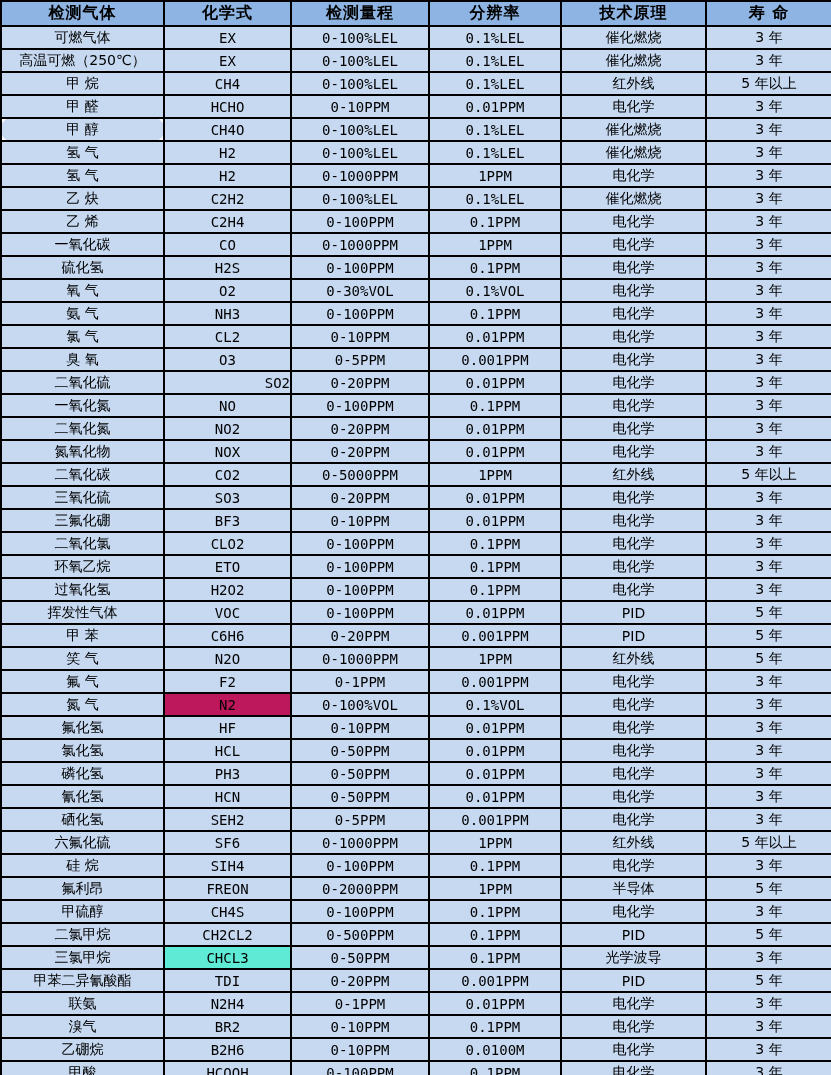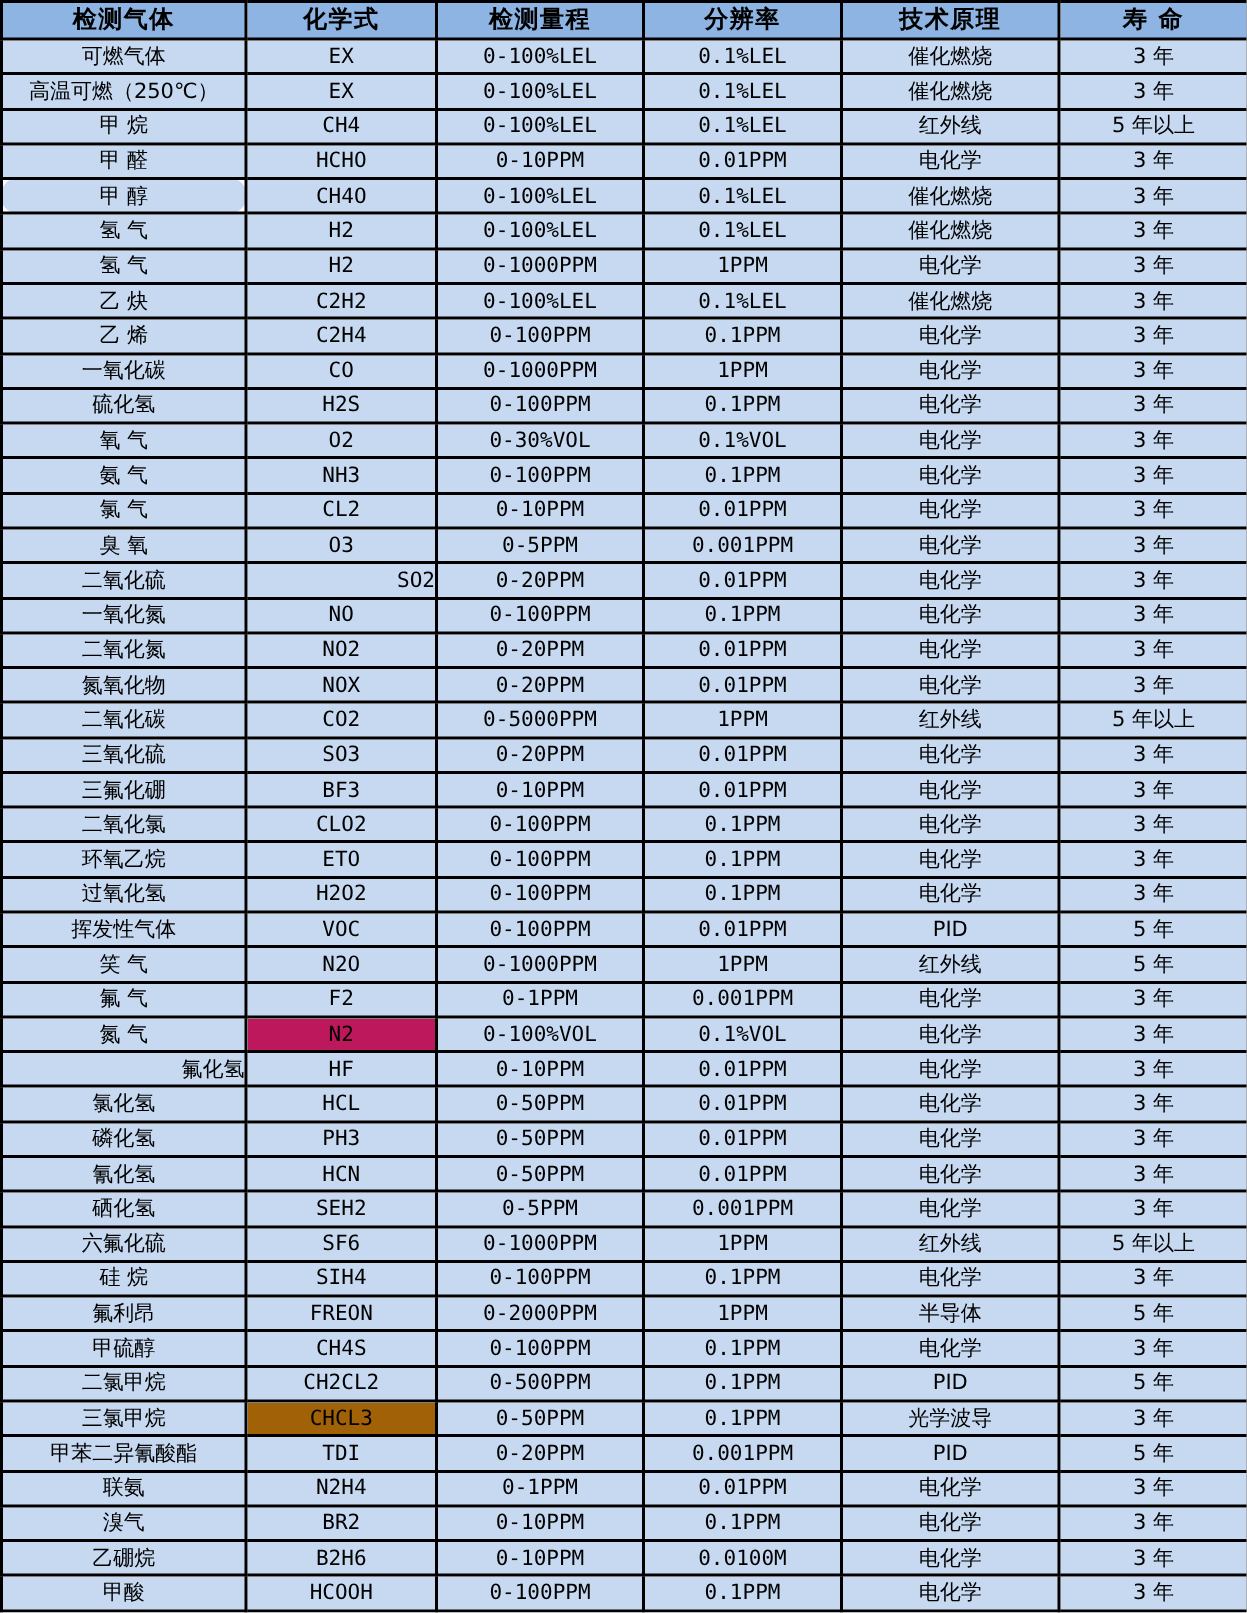--- a/index.html
+++ b/index.html
@@ -270,20 +270,28 @@
       </tr>
       <tr>
         <td style="background: rgb(198, 217, 241);">挥发性气体</td>
         <td class="latin" style="background: rgb(198, 217, 241);">VOC</td>
         <td class="latin" style="background: rgb(198, 217, 241);">0-100PPM</td>
         <td class="latin" style="background: rgb(198, 217, 241);">0.01PPM</td>
         <td style="background: rgb(198, 217, 241);">PID</td>
         <td style="background: rgb(198, 217, 241);">5 年</td>
       </tr>
       <tr>
+        <td style="background: rgb(198, 217, 241);">甲 苯</td>
+        <td class="latin" style="background: rgb(198, 217, 241);">C6H6</td>
+        <td class="latin" style="background: rgb(198, 217, 241);">0-20PPM</td>
+        <td class="latin" style="background: rgb(198, 217, 241);">0.001PPM</td>
+        <td style="background: rgb(198, 217, 241);">PID</td>
+        <td style="background: rgb(198, 217, 241);">5 年</td>
+      </tr>
+      <tr>
         <td style="background: rgb(198, 217, 241);">笑 气</td>
         <td class="latin" style="background: rgb(198, 217, 241);">N2O</td>
         <td class="latin" style="background: rgb(198, 217, 241);">0-1000PPM</td>
         <td class="latin" style="background: rgb(198, 217, 241);">1PPM</td>
         <td style="background: rgb(198, 217, 241);">红外线</td>
         <td style="background: rgb(198, 217, 241);">5 年</td>
       </tr>
       <tr>
         <td style="background: rgb(198, 217, 241);">氟 气</td>
         <td class="latin" style="background: rgb(198, 217, 241);">F2</td>
@@ -294,21 +302,21 @@
       </tr>
       <tr>
         <td style="background: rgb(198, 217, 241);">氮 气</td>
         <td class="latin" style="background: #be185d;">N2</td>
         <td class="latin" style="background: rgb(198, 217, 241);">0-100%VOL</td>
         <td class="latin" style="background: rgb(198, 217, 241);">0.1%VOL</td>
         <td style="background: rgb(198, 217, 241);">电化学</td>
         <td style="background: rgb(198, 217, 241);">3 年</td>
       </tr>
       <tr>
-        <td style="background: rgb(198, 217, 241); text-align: right;">氟化氢</td>
+        <td style="background: rgb(198, 217, 241);">氟化氢</td>
         <td class="latin" style="background: rgb(198, 217, 241);">HF</td>
         <td class="latin" style="background: rgb(198, 217, 241);">0-10PPM</td>
         <td class="latin" style="background: rgb(198, 217, 241);">0.01PPM</td>
         <td style="background: rgb(198, 217, 241);">电化学</td>
         <td style="background: rgb(198, 217, 241);">3 年</td>
       </tr>
       <tr>
         <td style="background: rgb(198, 217, 241);">氯化氢</td>
         <td class="latin" style="background: rgb(198, 217, 241);">HCL</td>
         <td class="latin" style="background: rgb(198, 217, 241);">0-50PPM</td>
@@ -375,21 +383,21 @@
       <tr>
         <td style="background: rgb(198, 217, 241);">二氯甲烷</td>
         <td class="latin" style="background: rgb(198, 217, 241);">CH2CL2</td>
         <td class="latin" style="background: rgb(198, 217, 241);">0-500PPM</td>
         <td class="latin" style="background: rgb(198, 217, 241);">0.1PPM</td>
         <td style="background: rgb(198, 217, 241);">PID</td>
         <td style="background: rgb(198, 217, 241);">5 年</td>
       </tr>
       <tr>
         <td style="background: rgb(198, 217, 241);">三氯甲烷</td>
-        <td class="latin" style="background: #a16207;">CHCL3</td>
+        <td class="latin" style="background: #5eead4;">CHCL3</td>
         <td class="latin" style="background: rgb(198, 217, 241);">0-50PPM</td>
         <td class="latin" style="background: rgb(198, 217, 241);">0.1PPM</td>
         <td style="background: rgb(198, 217, 241);">光学波导</td>
         <td style="background: rgb(198, 217, 241);">3 年</td>
       </tr>
       <tr>
         <td style="background: rgb(198, 217, 241);">甲苯二异氰酸酯</td>
         <td class="latin" style="background: rgb(198, 217, 241);">TDI</td>
         <td class="latin" style="background: rgb(198, 217, 241);">0-20PPM</td>
         <td class="latin" style="background: rgb(198, 217, 241);">0.001PPM</td>

